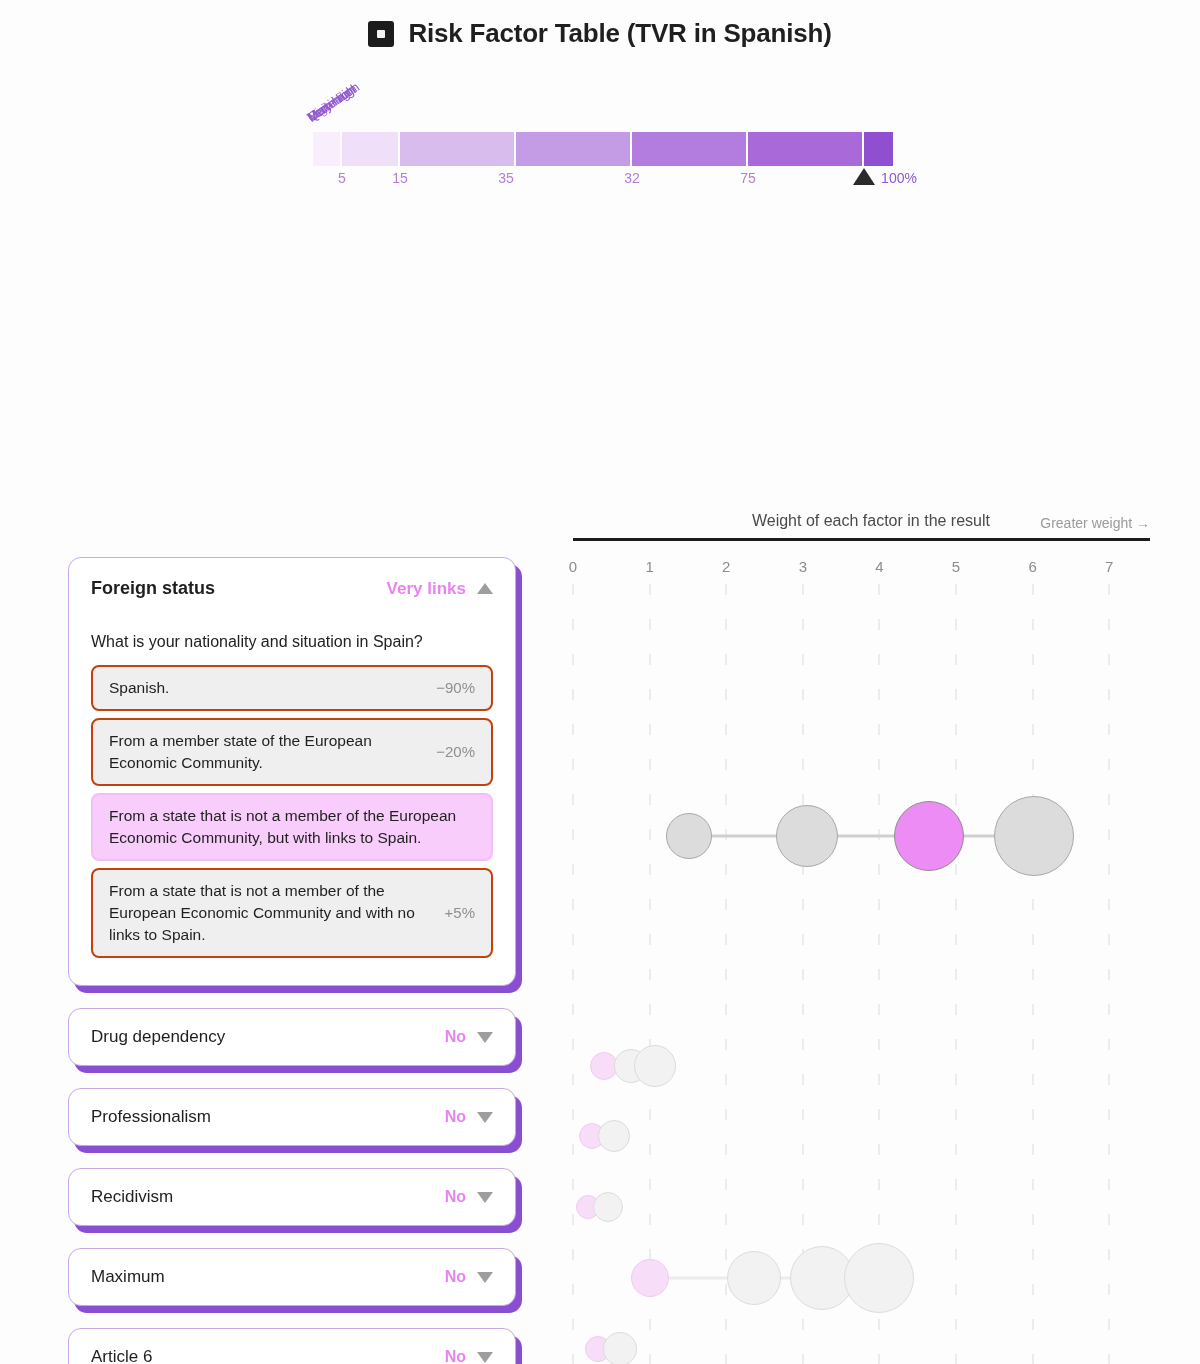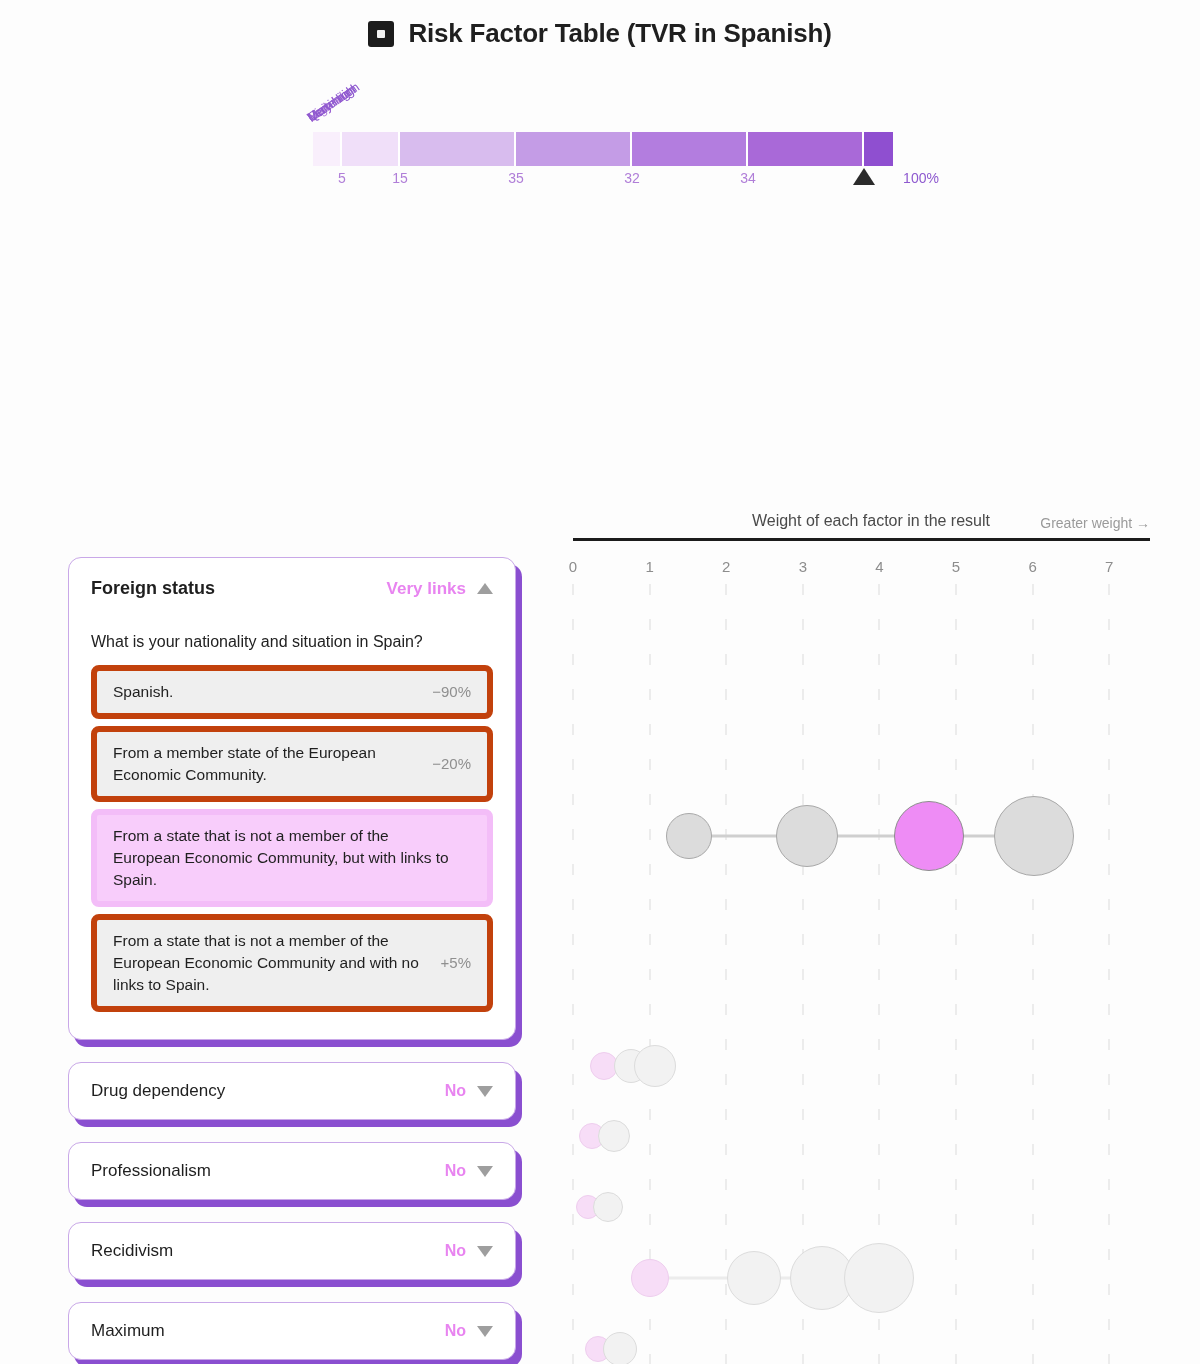--- a/index.html
+++ b/index.html
@@ -78,21 +78,21 @@
   .card-right { display:flex; align-items:center; gap:11px; }
   .card-value { font-size:16px; font-weight:bold; color:#e884f0; }
   .card.expanded .card-value { font-size:17px; }
   .caret-down { width:0;height:0;border-left:8px solid transparent;border-right:8px solid transparent;border-top:11px solid #9e9e9e; }
   .caret-up { width:0;height:0;border-left:8px solid transparent;border-right:8px solid transparent;border-bottom:11px solid #9e9e9e; }
   .card-question { font-size:16px; padding:6px 22px 2px; color:#222;margin-top:28px; }
   .card-options { padding:12px 22px 20px; }
   .option {
     display:flex; align-items:center; justify-content:space-between;
     gap:14px;
-    background:#efefef; border:6px solid #c2410c; border-radius:8px;
+    background:#efefef; border:2px solid #c2410c; border-radius:8px;
     padding:10px 16px; margin-bottom:7px; font-size:15.5px; line-height:1.42;
   }
   .option.selected { background:#f8cdfb; border-color:#f3bdf8; }
   .option-pct { color:#8f8f8f; font-size:15px; white-space:nowrap; }
 
   
   #chart-header { position:relative; height:48px;margin-top:17px; }
   #chart-caption {
     position:absolute; right:170px; top:2px;
     font-size:16px; color:#4a4a4a; white-space:nowrap;
@@ -157,24 +157,24 @@
       <div class="gauge-seg" style="width: 116px; background: rgb(169, 105, 216);">
         <span class="gauge-label" style="color: rgb(142, 89, 207);">Very high</span>
       </div>
       <div class="gauge-seg" style="width: 29px; background: rgb(143, 79, 208);">
         <span class="gauge-label" style="color: rgb(142, 89, 207);">Maximum</span>
       </div>
     </div>
   <div id="gauge-ticks">
       <span class="gauge-tick" style="left: 29px;">5</span>
       <span class="gauge-tick" style="left: 87px;">15</span>
-      <span class="gauge-tick" style="left: 203px;">35</span>
+      <span class="gauge-tick" style="left: 193px;">35</span>
       <span class="gauge-tick" style="left: 319px;">32</span>
-      <span class="gauge-tick" style="left: 435px;">34</span>
-      <span class="gauge-tick" style="left: 608px; color: rgb(142, 89, 207);">100%</span>
+      <span class="gauge-tick" style="left: 435px;">75</span>
+      <span class="gauge-tick" style="left: 586px; color: rgb(142, 89, 207);">100%</span>
       <div id="gauge-marker" style="left: 551px;"></div>
     </div>
 </div>
 
 <div id="content">
 
   <div id="left-col">
       <div class="card expanded">
         <div class="card-head">
           <div class="card-title">Foreign status</div>

